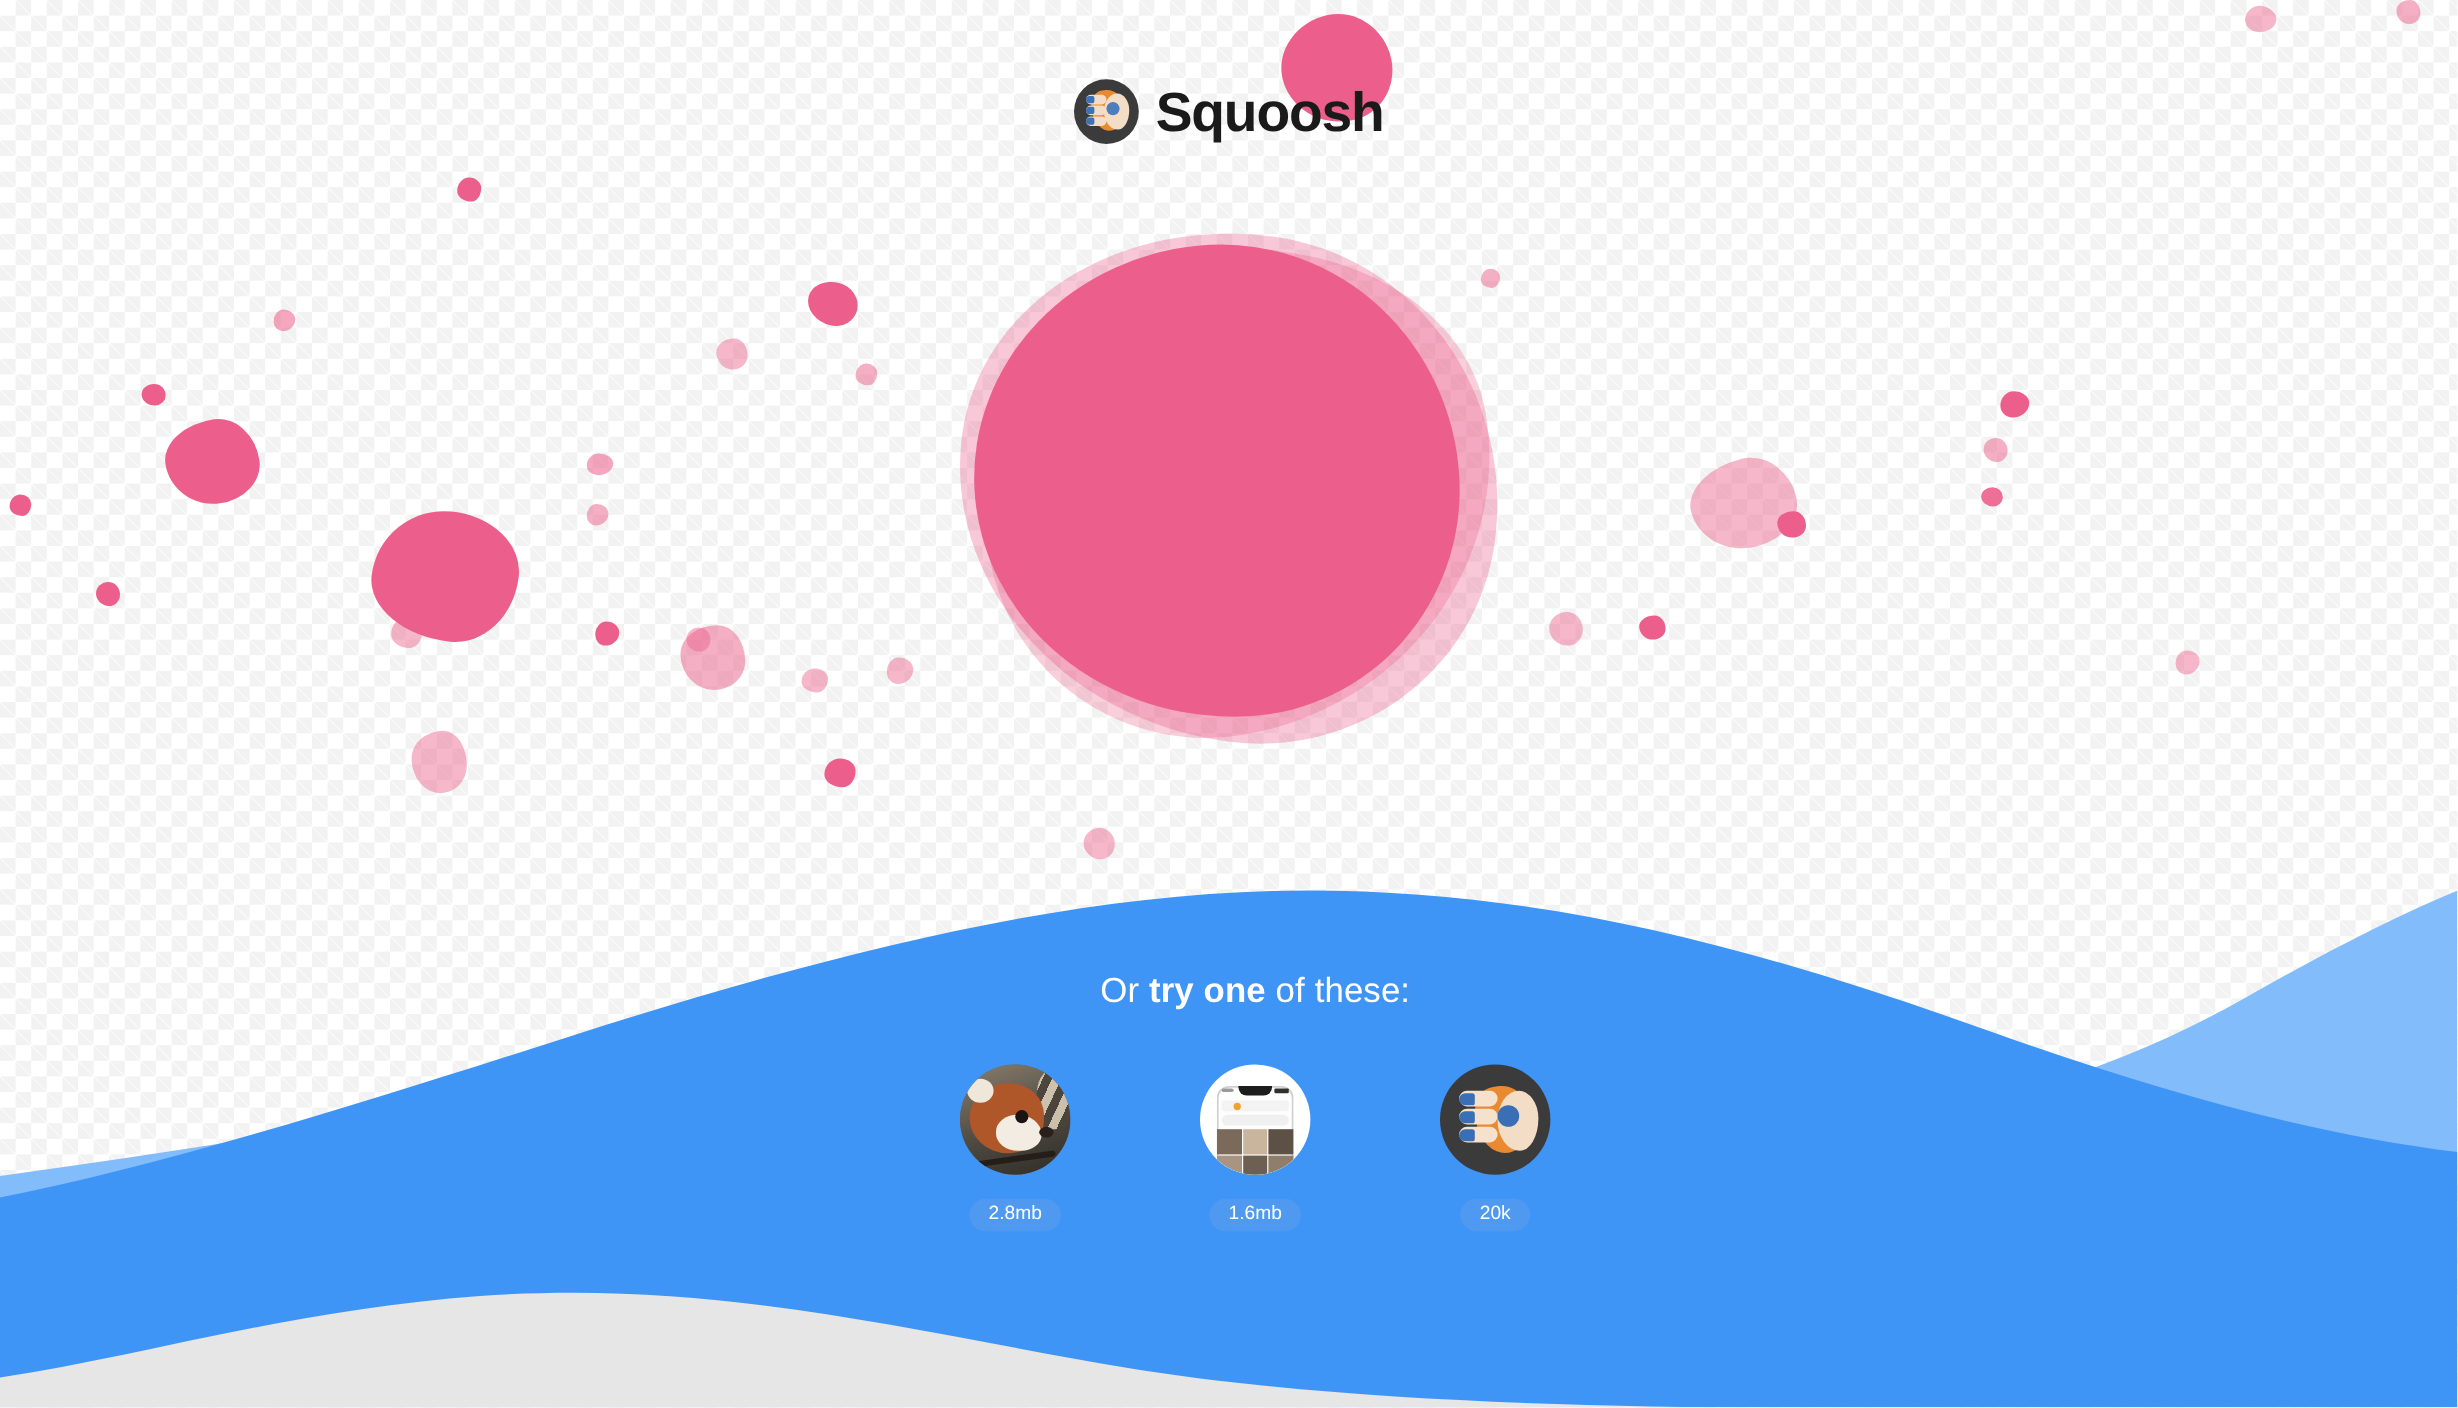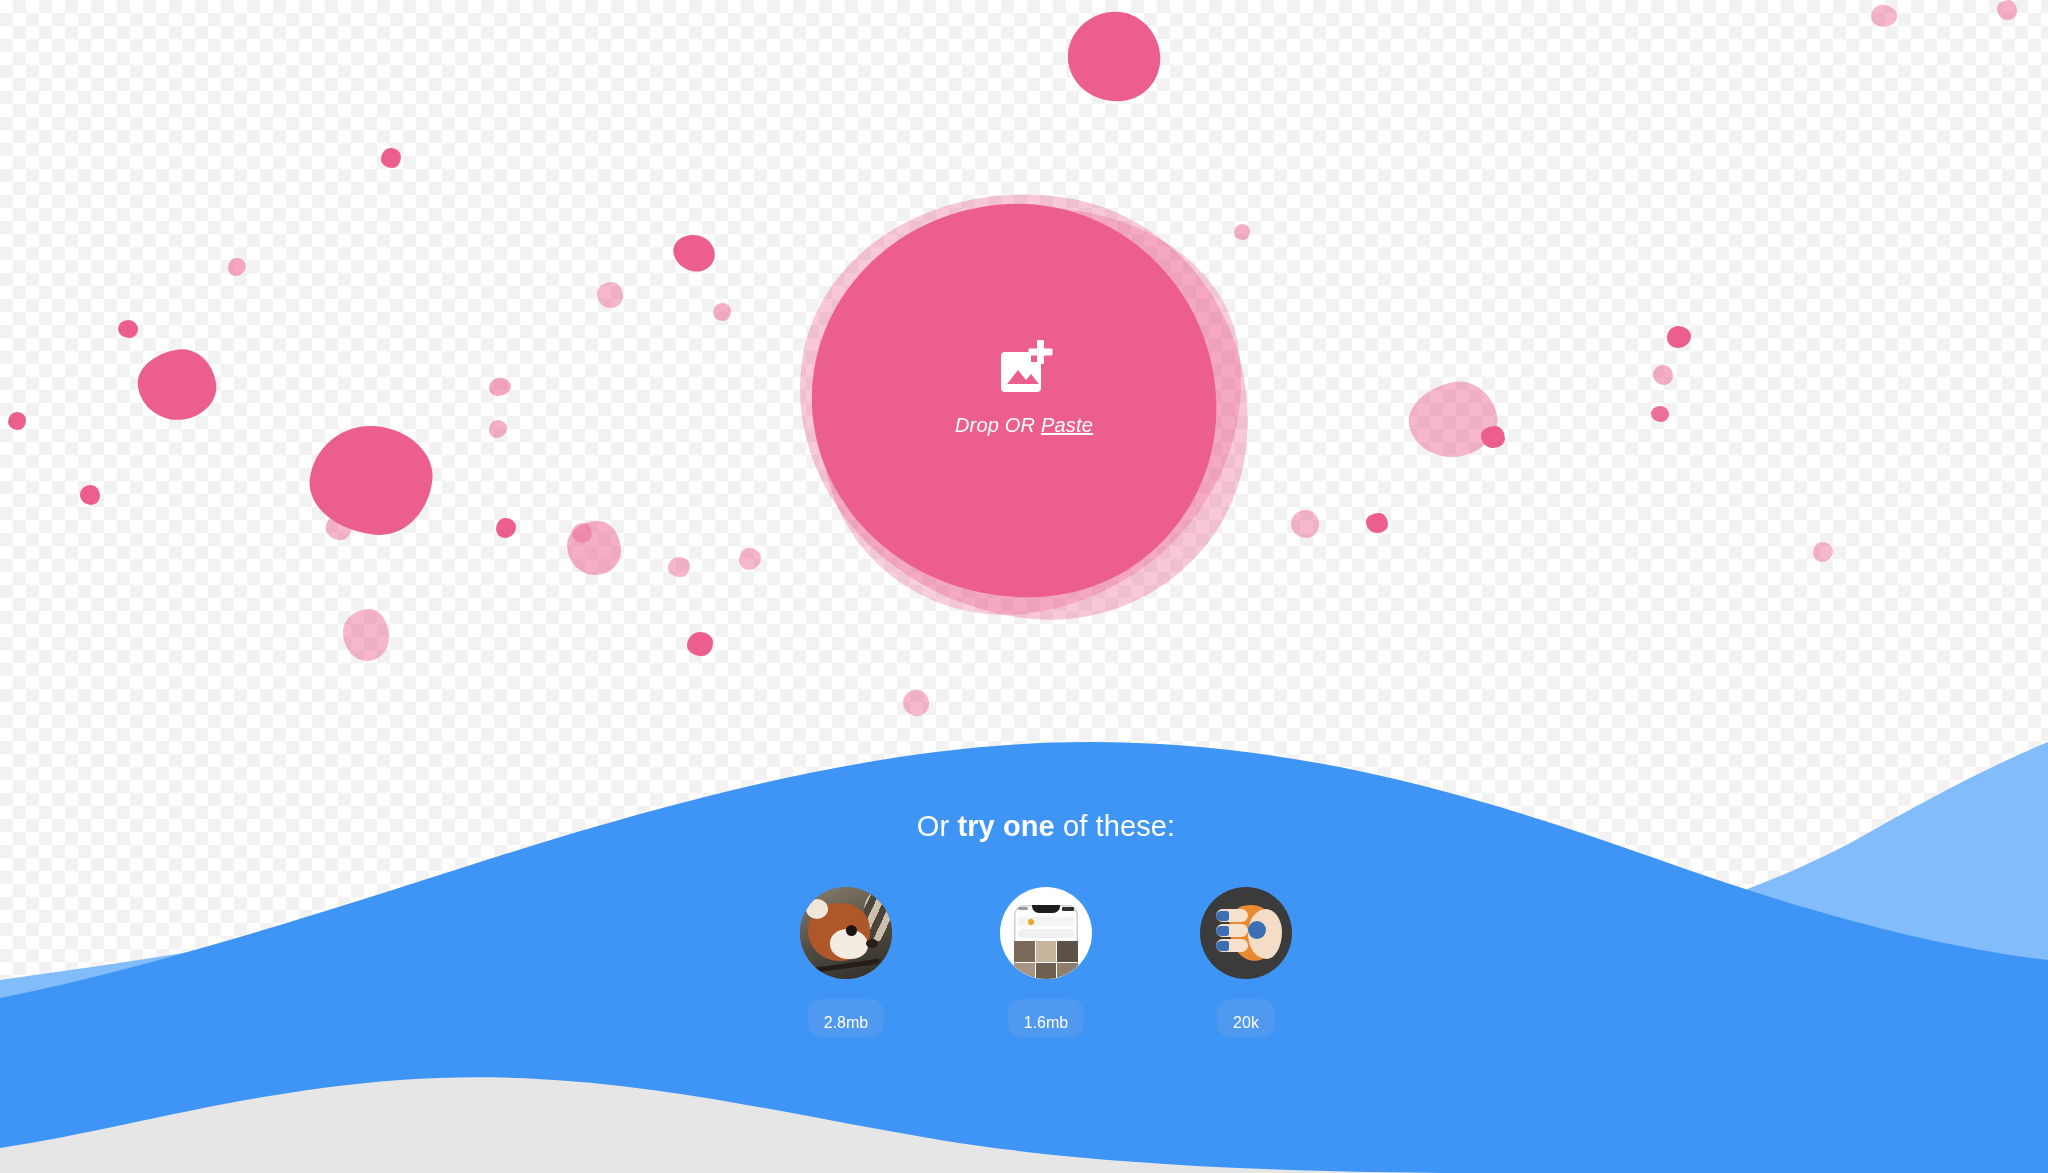--- a/index.html
+++ b/index.html
@@ -215,21 +215,21 @@
     overflow: hidden;
     position: relative;
     background: #ffffff;
   }
   .sample-badge {
     margin-top: 20px;
     background: #4f9af0;
     color: #ffffff;
     font-size: 16px;
     border-radius: 14px;
-    padding: 16px 16px 6px;
+    padding: 5px 16px 6px;
     line-height: 1;
     white-space: nowrap;
   }
 
   
   .tp-panda { background: #6d6258; }
   .tp-panda .bg { position: absolute; inset: 0; background: linear-gradient(160deg,#8b7f6e 0%,#4e4a42 55%,#2e2b25 100%); }
   .tp-panda .head { position: absolute; left: 8px; top: 16px; width: 62px; height: 58px; background: #b0572a; border-radius: 50% 46% 48% 52%; }
   .tp-panda .snout { position: absolute; left: 30px; top: 42px; width: 38px; height: 30px; background: #f3ece2; border-radius: 50% 58% 48% 52%; }
   .tp-panda .earL { position: absolute; left: 6px; top: 12px; width: 22px; height: 20px; background: #efe7da; border-radius: 50%; }
@@ -329,38 +329,36 @@
     </div>
 
   <div class="waves">
     <svg viewBox="0 0 2048 573" preserveAspectRatio="none">
       <path d="M0,380 C180,356 360,322 560,300 C800,274 1020,296 1240,330 C1460,364 1680,340 1870,232 C1930,198 1990,166 2048,142 L2048,573 L0,573 Z" fill="#82bcfb"></path>
       <path d="M0,398 C140,370 300,320 480,262 C700,192 900,142 1090,142 C1300,142 1480,196 1660,260 C1800,310 1930,346 2048,360 L2048,573 L0,573 Z" fill="#3f95f5"></path>
       <path d="M0,573 L0,548 C120,530 240,492 400,480 C600,466 760,510 940,540 C1100,566 1300,573 1500,573 Z" fill="#e6e6e6"></path>
     </svg>
   </div>
 
+  <div class="logo-row">
+    <div class="logo-mark">
+      <div class="orange"></div>
+      <div class="palm"></div>
+      <div class="finger f1"></div>
+      <div class="finger f2"></div>
+      <div class="finger f3"></div>
+      <div class="thumb"></div>
+    </div>
+    <div class="logo-text">Squoosh</div>
+  </div>
 
   <div class="drop-wrap">
     <div class="drop-halo"></div>
     <div class="drop-halo2"></div>
     <div class="drop-core"></div>
-    <div class="drop-inner">
-      <div class="add-photo-icon">
-        <svg viewBox="0 0 58 58" width="58" height="58">
-          <path fill="#ffffff" d="M6,14 h30 v10 h10 v26 a4,4 0 0 1 -4,4 H10 a4,4 0 0 1 -4,-4 V18 a4,4 0 0 1 4,-4 Z"></path>
-          <path fill="#ec5f8c" d="M12,46 L23,32 L31,42 L36,36 L44,46 Z"></path>
-          <rect fill="#ffffff" x="42" y="2" width="7" height="24" rx="1"></rect>
-          <rect fill="#ffffff" x="33.5" y="10.5" width="24" height="7" rx="1"></rect>
-        </svg>
-      </div>
-      <div class="drop-label">
-        <span>Drop OR </span><span class="paste">Paste</span>
-      </div>
-    </div>
   </div>
 
   <div class="samples-section">
     <div class="samples-heading">
       <span>Or </span><b>try one</b><span> of these:</span>
     </div>
     <div class="samples-row">
 
       <div class="sample">
         <div class="sample-thumb tp-panda">

